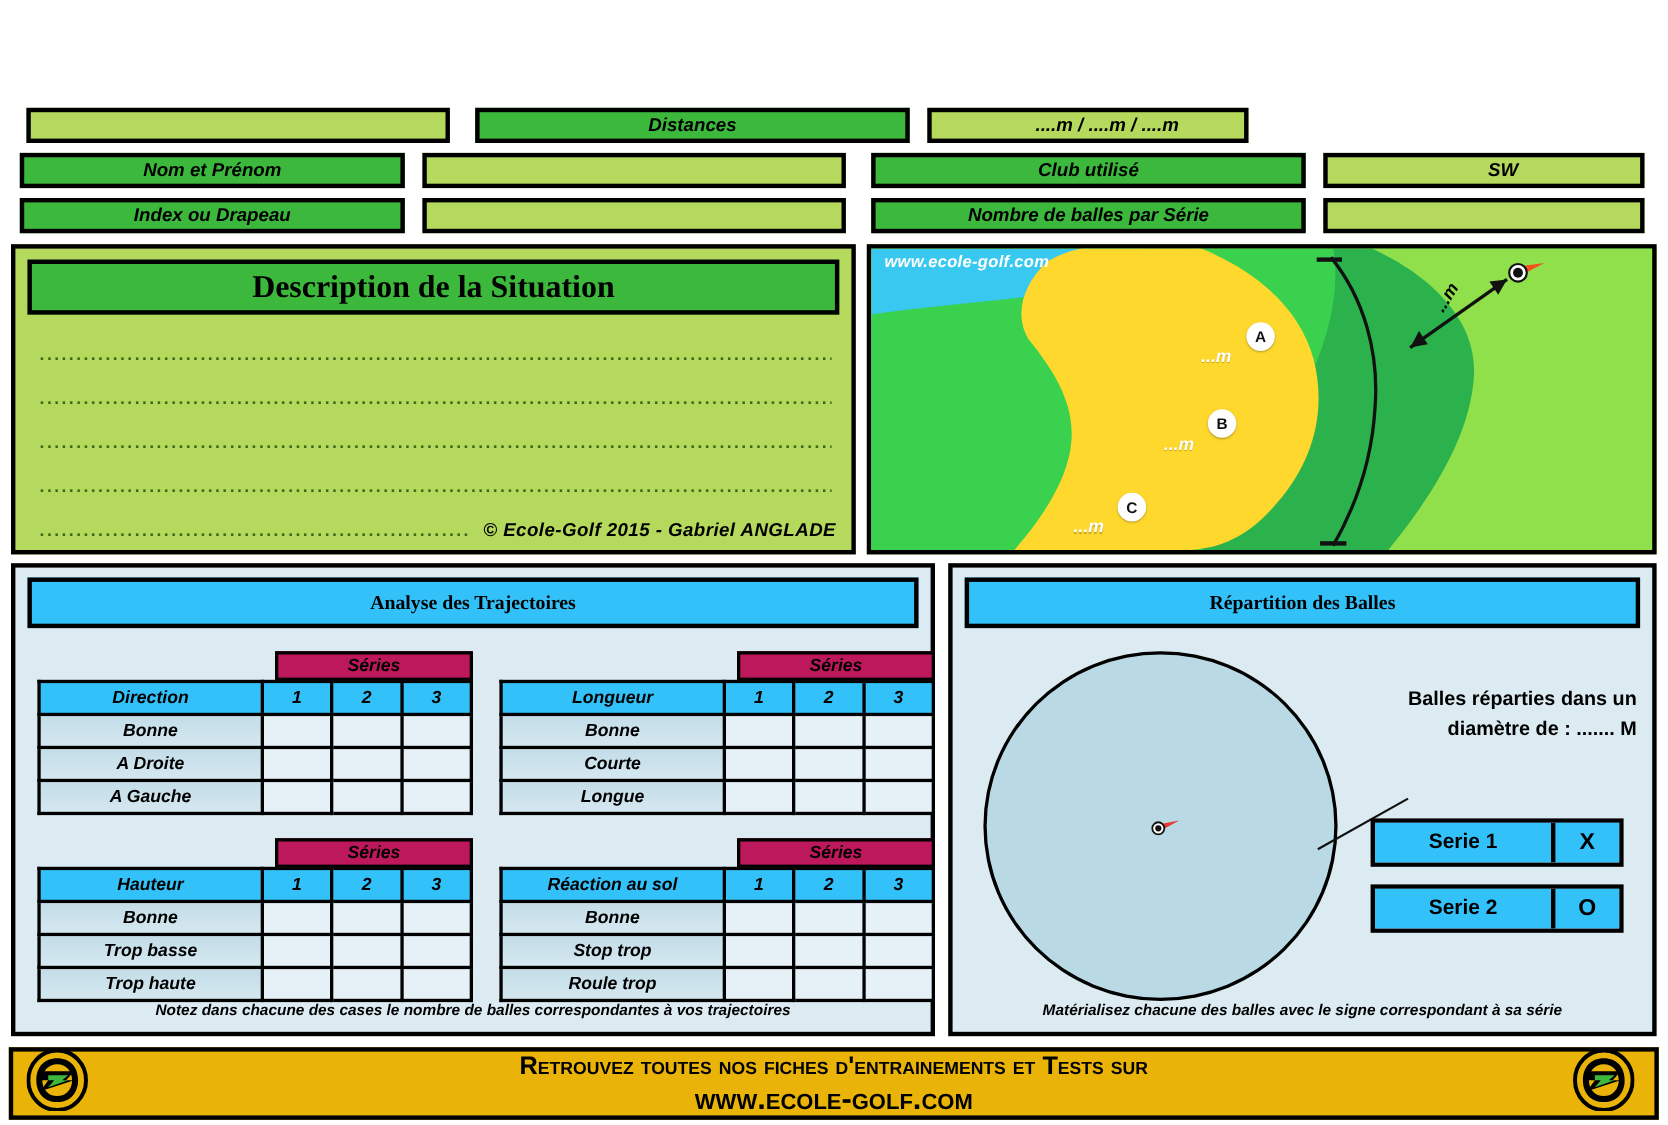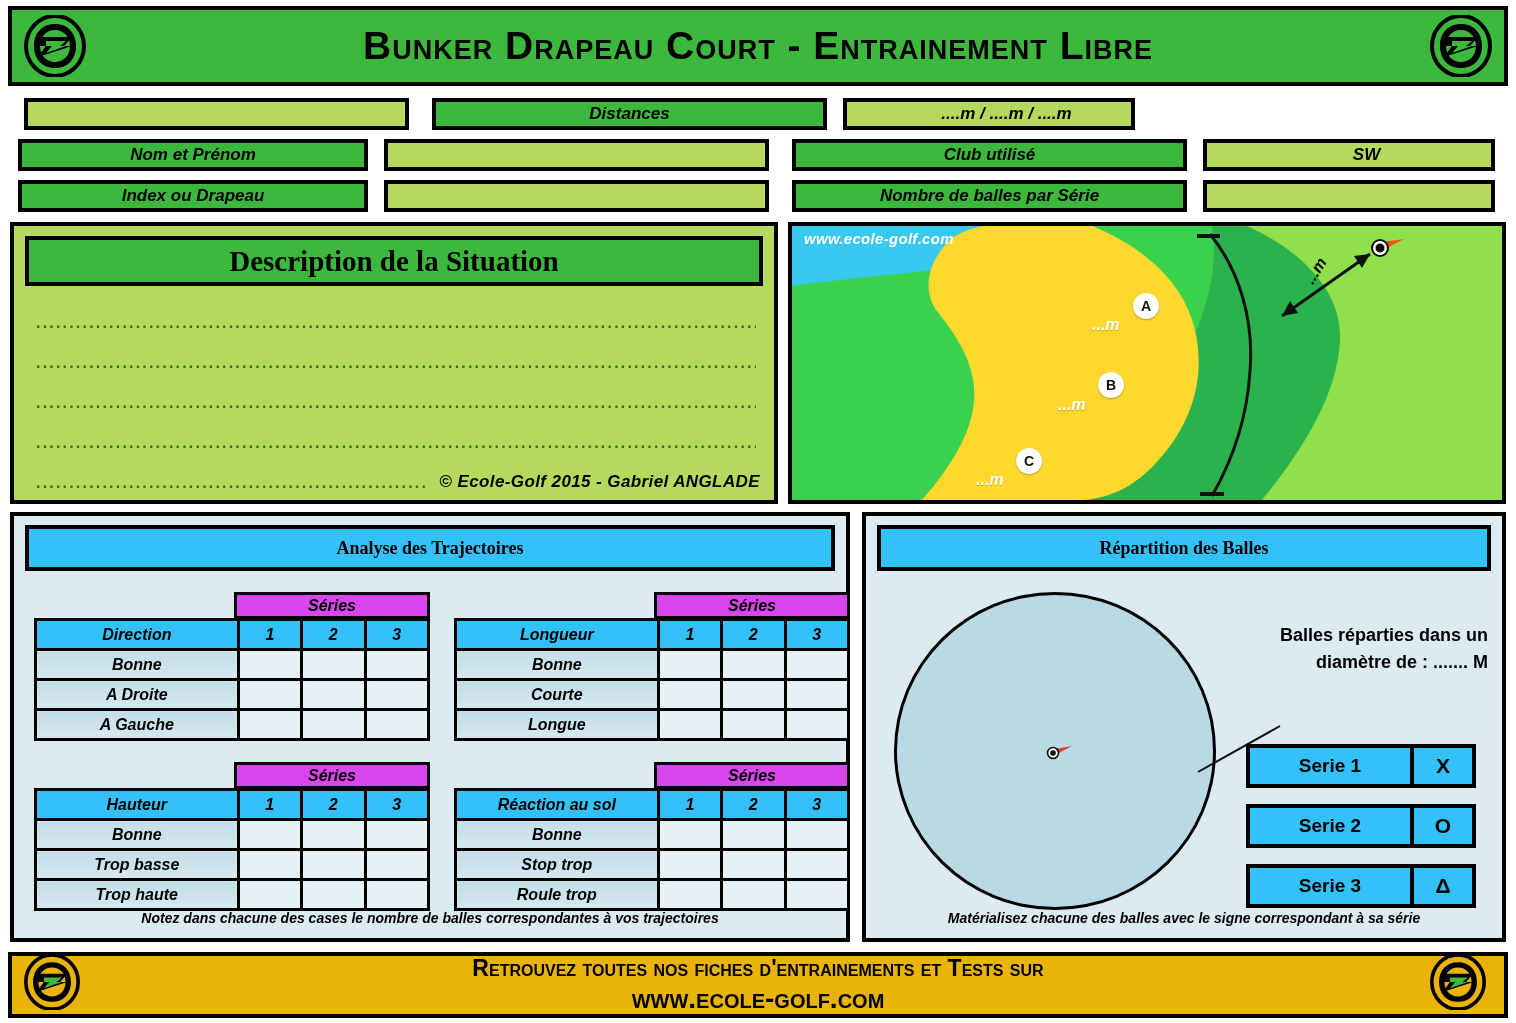--- a/index.html
+++ b/index.html
@@ -94,22 +94,22 @@
   }
   .panel-head span { font-weight: bold; font-size: 18px; color: #000; font-family: "Liberation Serif", serif; }
 
   
   .tbl { position: absolute; width: 396px; }
   .tbl.t1 { left: 20px; top: 76px; }
   .tbl.t2 { left: 440px; top: 76px; }
   .tbl.t3 { left: 20px; top: 246px; }
   .tbl.t4 { left: 440px; top: 246px; }
   .series-band {
-    position: absolute; right: 0; top: 0; width: 196px; height: 27px;
-    background: #d946ef; border: 3px solid #000;
+    position: absolute; right: 0; top: 0; width: 180px; height: 27px;
+    background: #be185d; border: 3px solid #000;
     display: flex; align-items: center; justify-content: center;
     font-weight: bold; font-style: italic; font-size: 16px; color: #000;
   }
   table.grid { border-collapse: collapse; width: 396px; margin-top: 26px; }
   table.grid td {
     border: 3px solid #000; height: 30px; text-align: center;
     font-weight: bold; font-style: italic; font-size: 16px; color: #000;
   }
   td.hl { background: #33c1fa; width: 204px; }
   td.hn { background: #33c1fa; width: 64px; }
@@ -153,41 +153,20 @@
     display: flex; flex-direction: column; align-items: center; justify-content: center;
   }
   .footer .l1 { font-weight: bold; font-size: 23px; color: #000; font-variant: small-caps; }
   .footer .l2 { font-weight: bold; font-size: 28px; color: #000; font-variant: small-caps; margin-top: 1px; }
 </style>
 </head>
 <body>
 
 <div class="page">
 
-  <div class="titlebar">
-    <span class="logo left">
-      <svg viewBox="0 0 62 62" width="62" height="62">
-        <ellipse cx="31" cy="31" rx="29" ry="30" fill="none" stroke="#000" stroke-width="4"></ellipse>
-        <path d="M31 9 C18 9 10 18 10 31 C10 44 18 53 31 53 C44 53 52 44 52 31 C52 18 44 9 31 9 Z
-                 M31 15 C40 15 46 22 46 31 C46 40 40 47 31 47 C22 47 16 40 16 31 C16 22 22 15 31 15 Z" fill="#000"></path>
-        <path d="M14 22 L48 22 L40 31 L48 31 L14 42 L22 31 L14 31 Z" fill="#000"></path>
-        <path d="M22 26 L42 26 L36 31 L42 31 L22 38 L28 31 L22 31 Z" fill="#3cb93c"></path>
-      </svg>
-    </span>
-    <span class="title-text">Bunker Drapeau Court - Entrainement Libre</span>
-    <span class="logo right">
-      <svg viewBox="0 0 62 62" width="62" height="62">
-        <ellipse cx="31" cy="31" rx="29" ry="30" fill="none" stroke="#000" stroke-width="4"></ellipse>
-        <path d="M31 9 C18 9 10 18 10 31 C10 44 18 53 31 53 C44 53 52 44 52 31 C52 18 44 9 31 9 Z
-                 M31 15 C40 15 46 22 46 31 C46 40 40 47 31 47 C22 47 16 40 16 31 C16 22 22 15 31 15 Z" fill="#000"></path>
-        <path d="M14 22 L48 22 L40 31 L48 31 L14 42 L22 31 L14 31 Z" fill="#000"></path>
-        <path d="M22 26 L42 26 L36 31 L42 31 L22 38 L28 31 L22 31 Z" fill="#3cb93c"></path>
-      </svg>
-    </span>
-  </div>
 
   <div class="fields">
     <div class="frow r1">
       <div class="cell value c-b"></div>
       <div class="cell label c-c">Distances</div>
       <div class="cell value c-d">....m / ....m / ....m</div>
     </div>
     <div class="frow r2">
       <div class="cell label c-a">Nom et Prénom</div>
       <div class="cell value c-b"></div>
@@ -416,24 +395,20 @@
 
     <div class="rep-text">Balles réparties dans un diamètre de : ....... M</div>
 
     <div class="serie-row s1">
       <div class="serie-name">Serie 1</div>
       <div class="serie-sym">X</div>
     </div>
     <div class="serie-row s2">
       <div class="serie-name">Serie 2</div>
       <div class="serie-sym">O</div>
-    </div>
-    <div class="serie-row s3">
-      <div class="serie-name">Serie 3</div>
-      <div class="serie-sym">Δ</div>
     </div>
 
     <div class="note">Matérialisez chacune des balles avec le signe correspondant à sa série</div>
   </div>
 
   <div class="footer">
     <span class="logo left">
       <svg viewBox="0 0 62 62" width="56" height="56">
         <ellipse cx="31" cy="31" rx="29" ry="30" fill="none" stroke="#000" stroke-width="4"></ellipse>
         <path d="M31 9 C18 9 10 18 10 31 C10 44 18 53 31 53 C44 53 52 44 52 31 C52 18 44 9 31 9 Z

